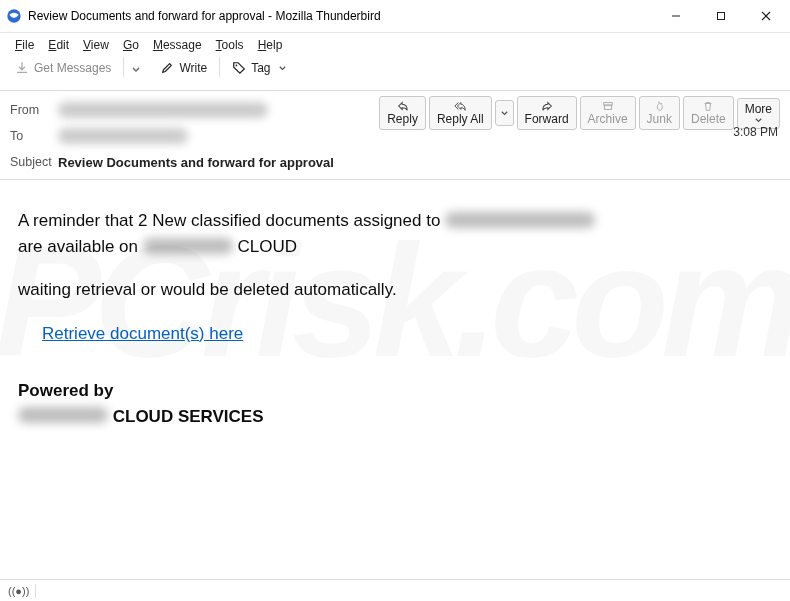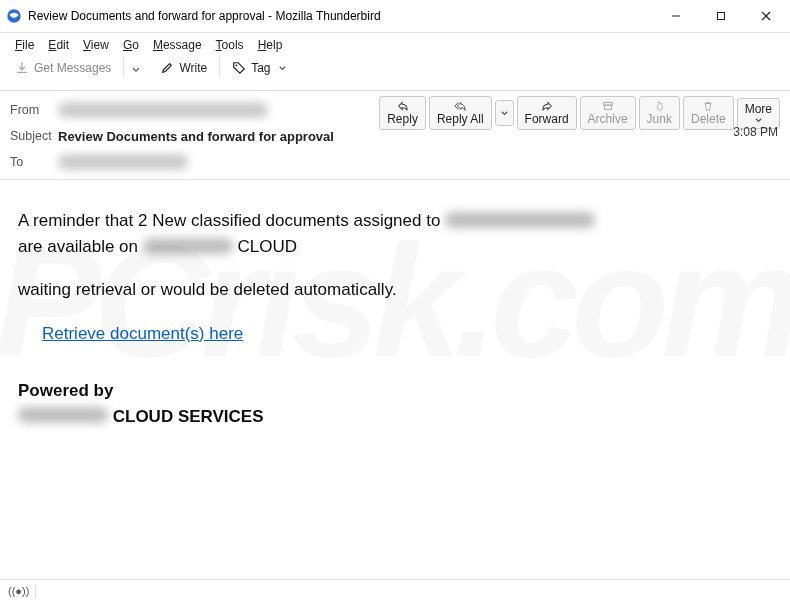--- a/index.html
+++ b/index.html
@@ -130,26 +130,26 @@
       </svg>
   </div>
 </div>
 
 <div class="header-block">
   <div class="header-row">
     <span class="label">From</span>
     <span class="value"><span class="blur-pill" style="width:210px"></span></span>
   </div>
   <div class="header-row">
+    <span class="label">To</span>
+    <span class="value"><span class="blur-pill" style="width:130px"></span></span>
+  </div>
+  <div class="header-row">
     <span class="label">Subject</span>
     <span class="value bold">Review Documents and forward for approval</span>
-  </div>
-  <div class="header-row">
-    <span class="label">To</span>
-    <span class="value"><span class="blur-pill" style="width:130px"></span></span>
   </div>
 
   <div class="action-row">
     <div class="action-btn">
       <svg viewBox="0 0 14 14">
           <path d="M6 3L2 7l4 4V9c3 0 5 1 6 3 0-4-2-7-6-7V3z" fill="none" stroke="#444" stroke-width="1.2"></path>
         </svg>
       <span>Reply</span>
     </div>
     <div class="action-btn">

